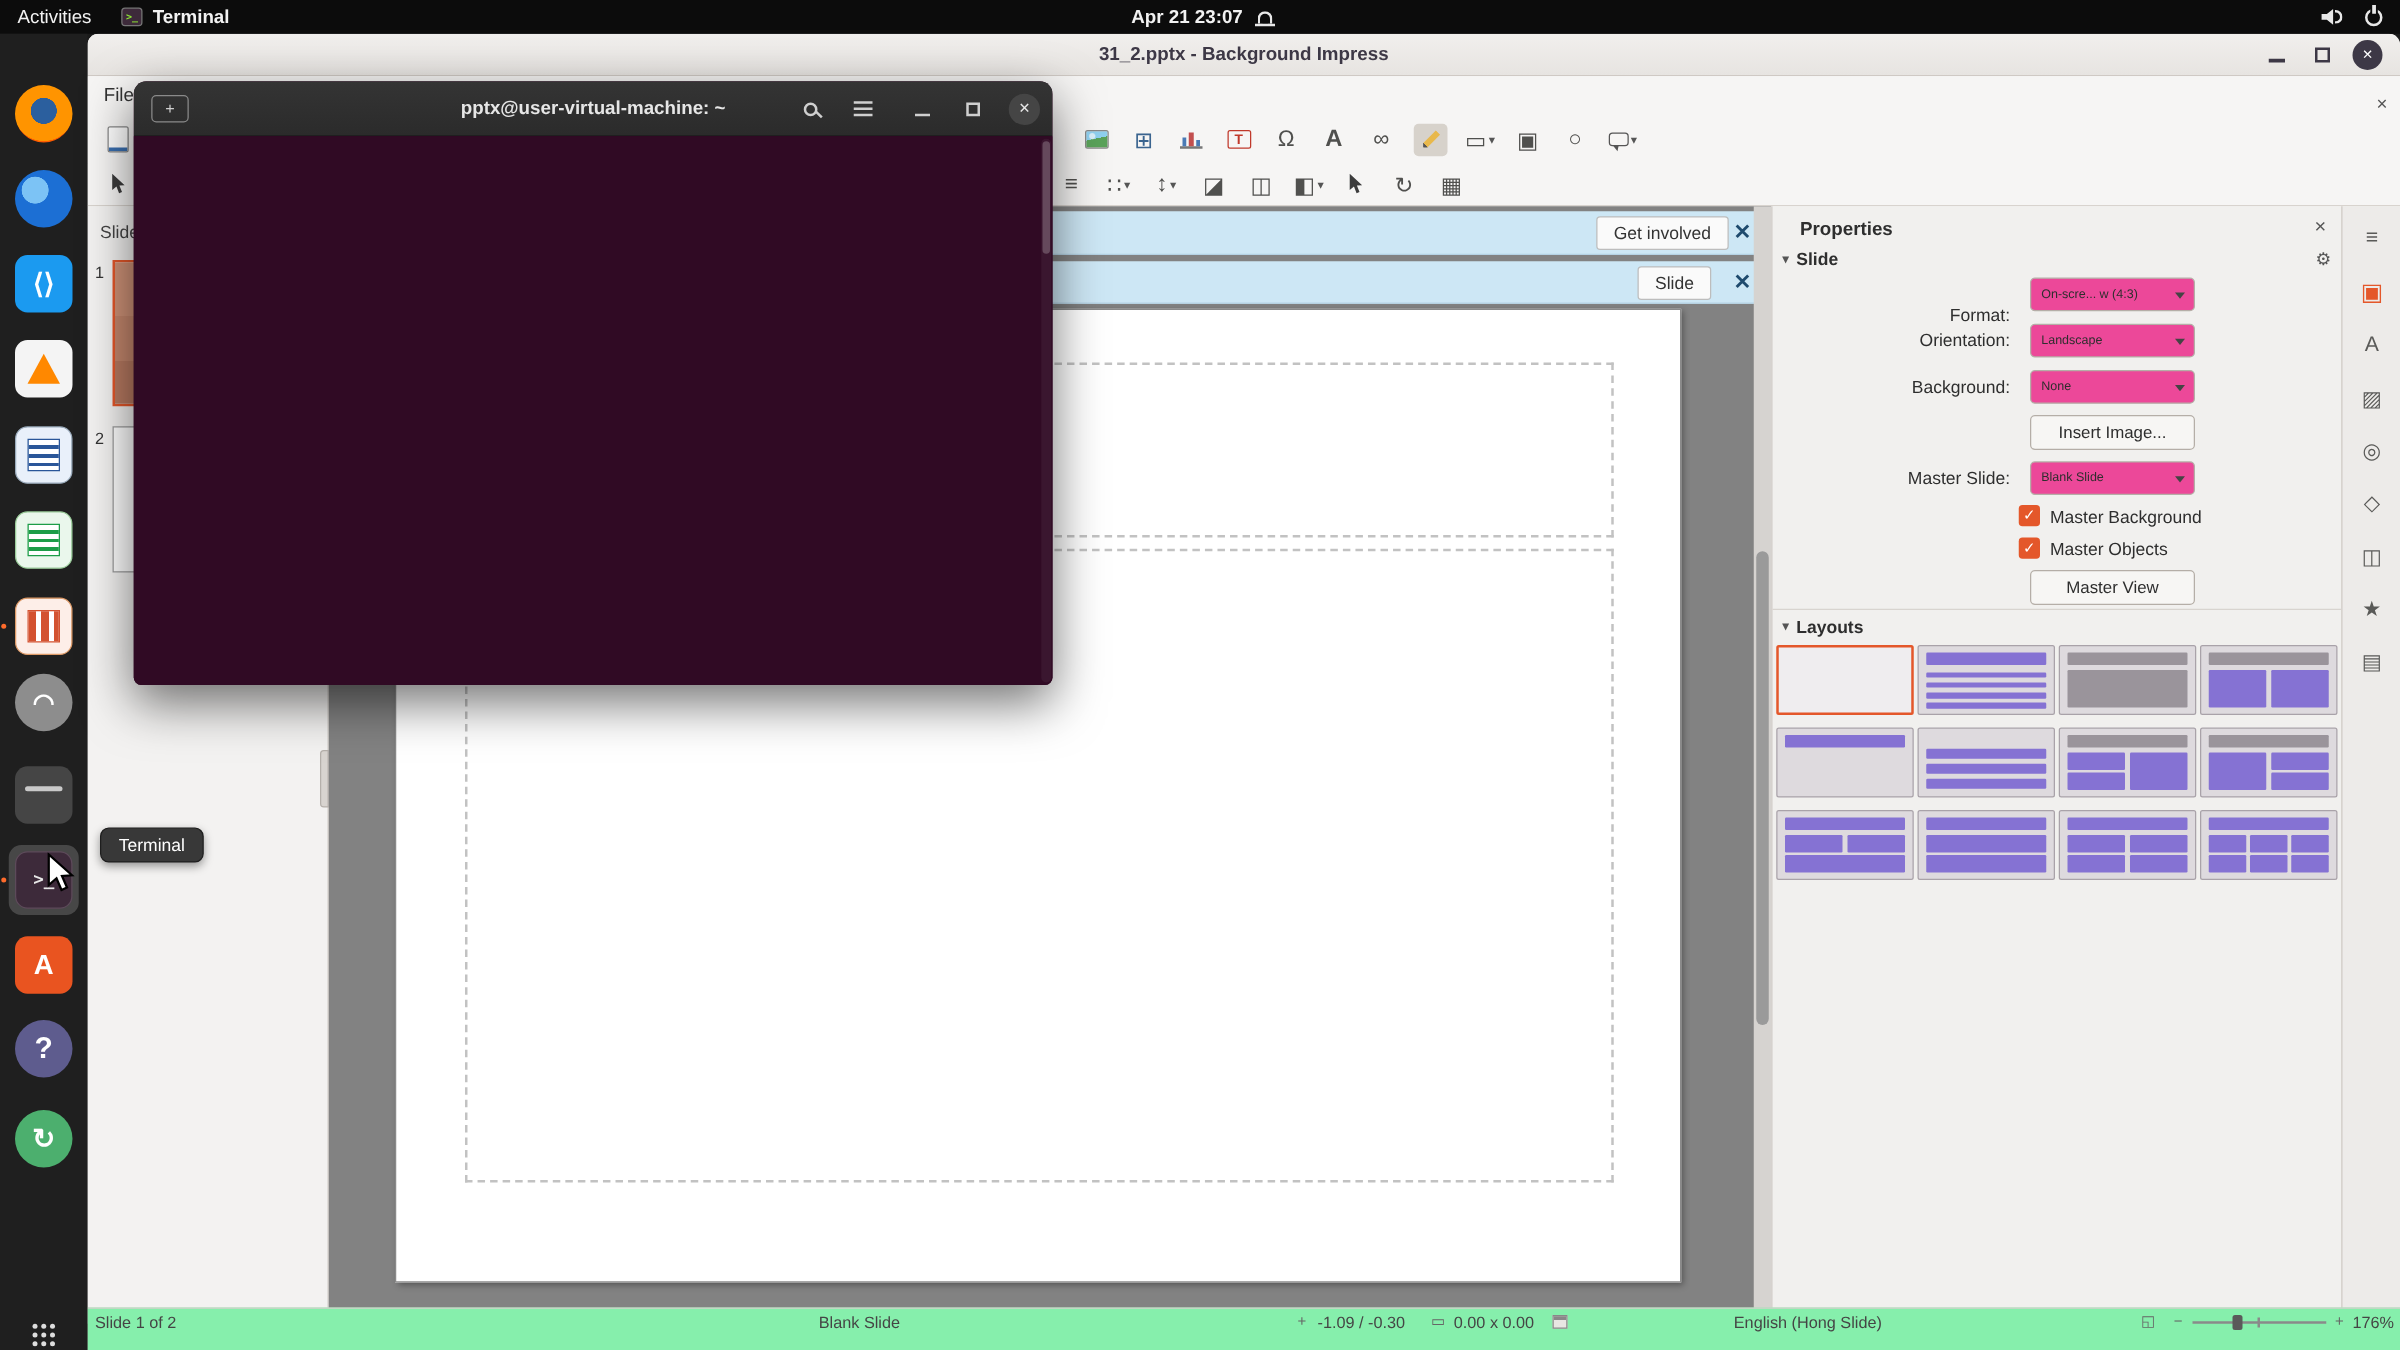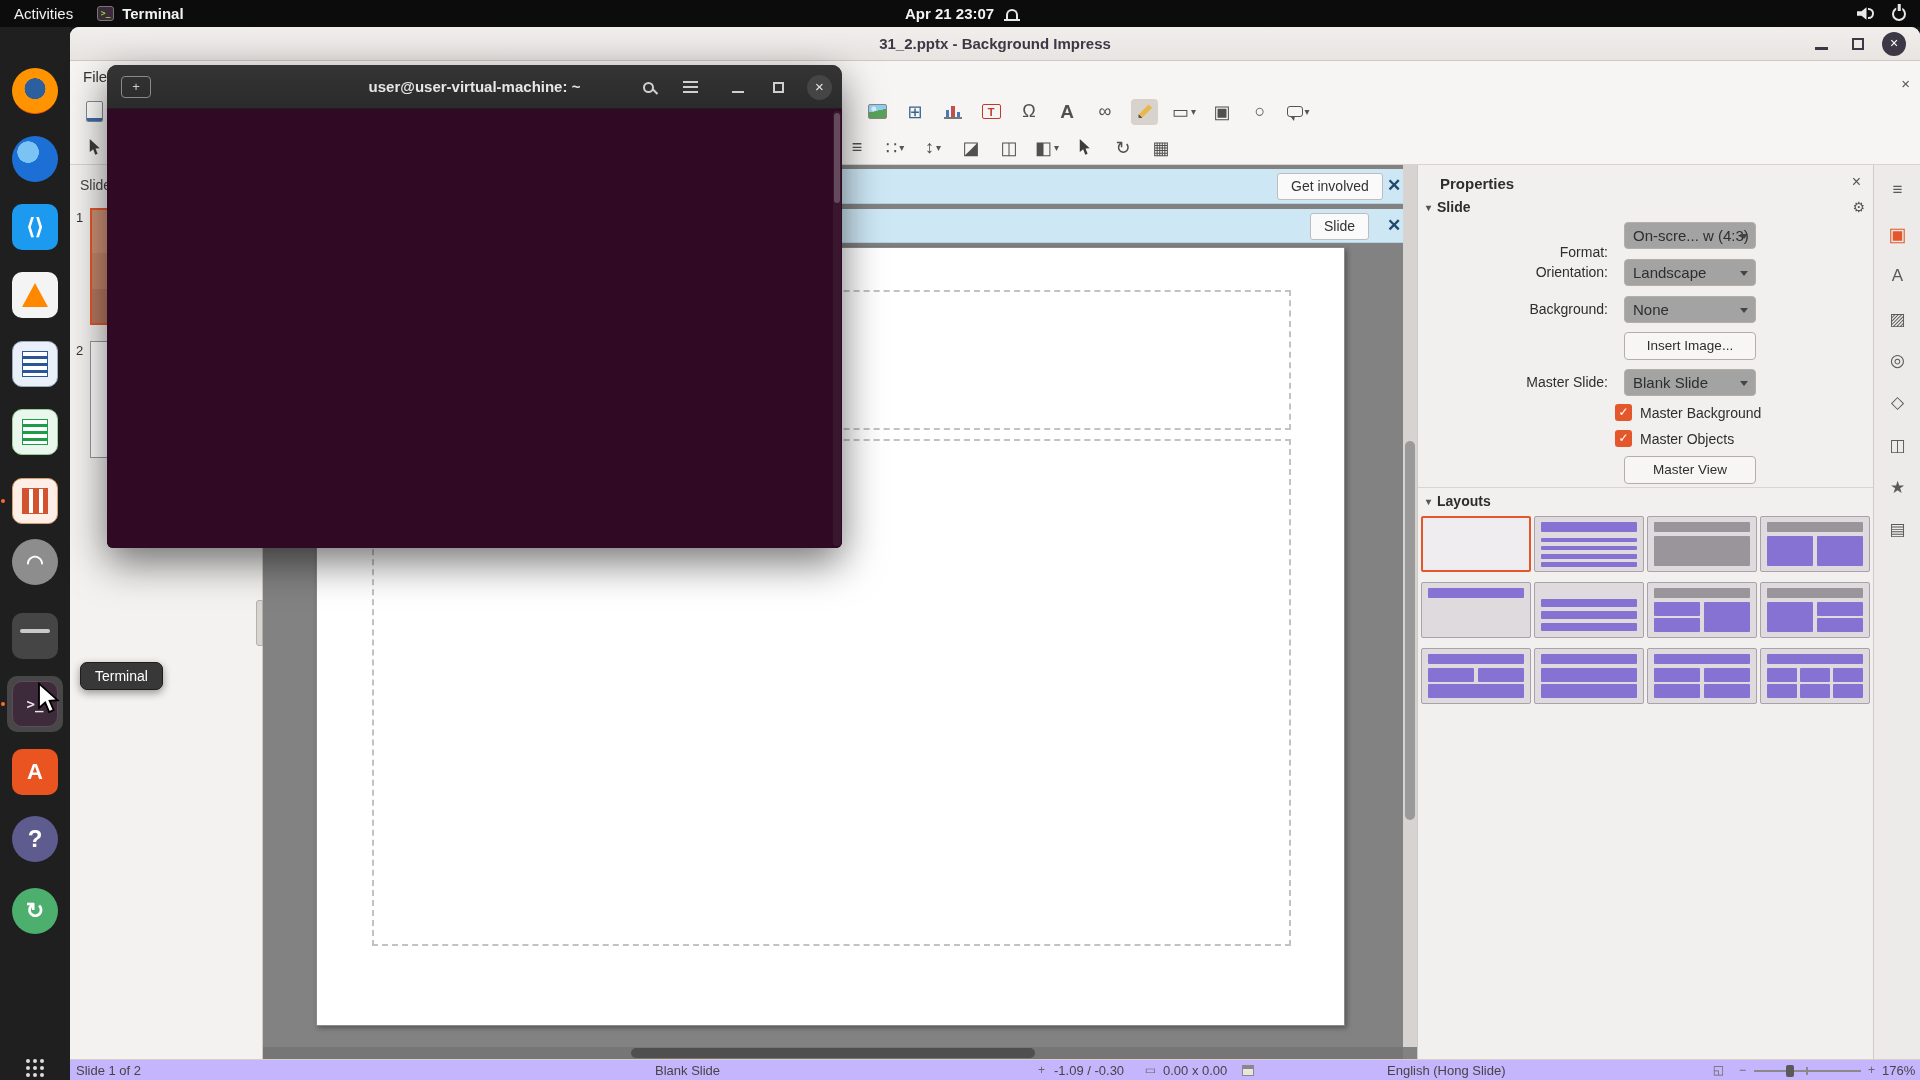--- a/index.html
+++ b/index.html
@@ -112,36 +112,36 @@
   .hthumb{position:absolute;top:1px;height:10px;border-radius:5px;background:#4f4f4f}
 
   
   .props{position:absolute;left:1347px;top:138px;width:456px;bottom:21px;background:#f1f0ee;border-left:1px solid #cfcac5}
   .props-title{position:absolute;left:22px;top:10px;font-weight:bold;font-size:15px;color:#2e2e2e}
   .props-x{position:absolute;right:12px;top:8px;font-size:16px;color:#555}
   .sec-h{position:absolute;left:8px;display:flex;align-items:center;gap:6px;font-weight:bold;font-size:14px;color:#2e2e2e}
   .chev{font-size:10px;color:#555}
   .gear{position:absolute;right:8px;font-size:14px;color:#555}
   .prow-label{position:absolute;width:190px;text-align:right;font-size:14px;color:#2e2e2e}
-  .dd{position:absolute;left:206px;width:132px;height:27px;background:#a3a3a3;border:1px solid #b5aea7;border-radius:4px;font-size:15px;color:#2e2e2e;line-height:25px;padding:0 22px 0 8px;white-space:nowrap;overflow:hidden}
+  .dd{position:absolute;left:206px;width:132px;height:27px;background:#ec4899;border:1px solid #b5aea7;border-radius:4px;font-size:10px;color:#2e2e2e;line-height:25px;padding:0 22px 0 8px;white-space:nowrap;overflow:hidden}
   .dd::after{content:"";position:absolute;right:7px;top:11px;border-left:4.5px solid transparent;border-right:4.5px solid transparent;border-top:5.5px solid #444}
   .pbtn{position:absolute;left:206px;width:132px;height:28px;background:#f7f6f4;border:1px solid #b5aea7;border-radius:4px;font-size:13.5px;color:#2e2e2e;text-align:center;line-height:26px}
   .cbrow{position:absolute;left:197px;display:flex;align-items:center;gap:8px;font-size:14px;color:#2e2e2e}
   .cb{width:17px;height:17px;border-radius:3px;background:var(--accent);color:#fff;font-size:12px;line-height:17px;text-align:center}
   .lay-h{position:absolute;left:0;right:0;border-top:1px solid #d8d4cf;padding:5px 0 0 8px}
   .lt{position:absolute;width:110px;height:56px;background:#dedade;border:1px solid #a9a2a9;border-radius:2px;overflow:hidden}
   .lt.sel{background:#efedef;border:2px solid var(--accent)}
 
   
   .tabstrip{position:absolute;left:1803px;top:138px;right:0;bottom:21px;background:#edebe9;border-left:1px solid #cfcac5}
   .tab{position:absolute;left:0;width:47px;height:34px;display:flex;align-items:center;justify-content:center;font-size:17px;color:#5a5a58}
   .tab.acc{color:var(--accent);font-size:19px}
 
   
-  .statusbar{position:absolute;left:0;right:0;bottom:0;height:21px;background:#c4b5fd;border-top:1px solid #d5d0cc;font-size:13px;color:#454545}
+  .statusbar{position:absolute;left:0;right:0;bottom:0;height:34px;background:#86efac;border-top:1px solid #d5d0cc;font-size:13px;color:#454545}
   .sb{position:absolute;top:0;line-height:21px;white-space:nowrap}
   .sb-ico{position:absolute;top:4px;width:13px;height:13px;color:#666;font-size:12px;line-height:13px;text-align:center}
   .zoom-track{position:absolute;top:10px;width:107px;height:2px;background:#8a8a8a}
   .zoom-notch{position:absolute;top:7px;width:2px;height:8px;background:#8a8a8a}
   .zoom-handle{position:absolute;top:5px;width:8px;height:12px;background:#5a5a5a;border-radius:2px}
   .save-ico{position:absolute;top:5px;width:12px;height:11px;background:#e8e6e3;border:1px solid #888;box-shadow:inset 0 3px 0 #888}
 
   
   .terminal{position:absolute;left:107px;top:65px;width:735px;height:483px;z-index:50;border-radius:10px 10px 6px 6px;box-shadow:0 14px 40px rgba(0,0,0,.55);background:var(--tbg)}
   .t-titlebar{position:absolute;left:0;top:0;right:0;height:44px;background:linear-gradient(#343434,#2b2b2b);border-bottom:1px solid #1f1f1f;border-radius:10px 10px 0 0}
@@ -489,21 +489,21 @@
         <div class="di di-upd">↻</div>
       </div>
     <div class="dk" style="top:1013px">
         <div class="di di-grid"></div>
       </div>
   </div>
 
   <div class="terminal">
     <div class="t-titlebar">
       <span class="t-newtab">+</span>
-      <span class="t-title">user@user-virtual-machine: ~</span>
+      <span class="t-title">pptx@user-virtual-machine: ~</span>
       <span class="t-btn" style="left:529px">
           <span class="mag"></span>
         </span>
       <span class="t-btn" style="left:571px">
           <span class="ham"></span>
         </span>
       <span class="t-btn" style="left:619px">
           <span class="mnz"></span>
         </span>
       <span class="t-btn" style="left:659px">

